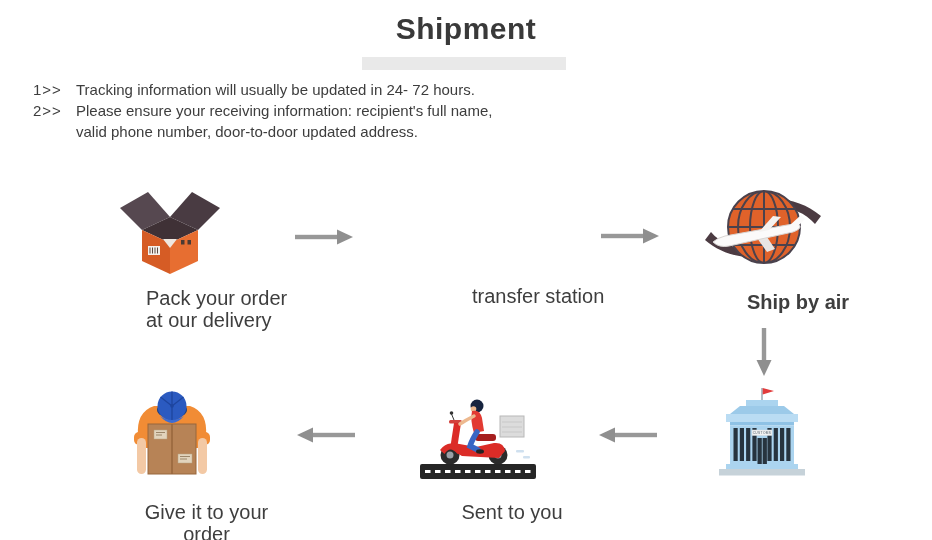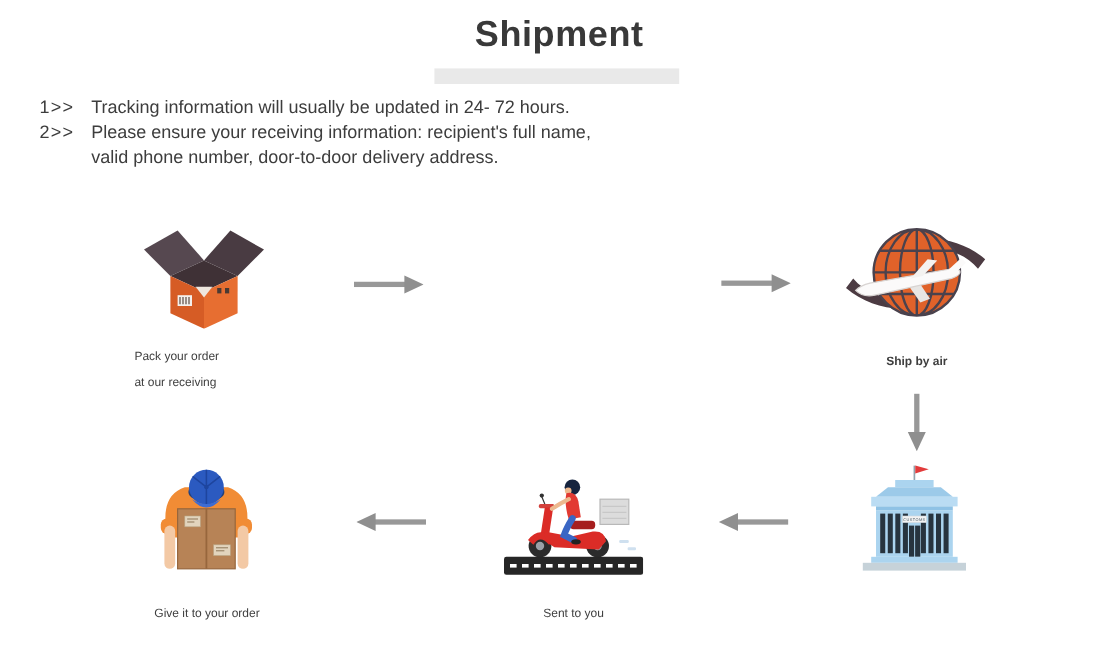--- a/index.html
+++ b/index.html
@@ -12,21 +12,21 @@
     font-size:30px;font-weight:700;color:#393939;z-index:2;letter-spacing:0.5px;
   }
   .title-underline{
     position:absolute;left:362px;top:57px;width:204px;height:13px;background:#e9e9e9;z-index:1;
   }
   .notes{position:absolute;left:33px;top:79px;width:600px;font-size:15px;color:#3d3d3d;}
   .note{display:flex;line-height:21px;}
   .note-marker{flex:0 0 32px;letter-spacing:1px;}
   .note-text span{display:block;margin-left:11px;}
   .abs{position:absolute;}
-  .step-label{font-size:10px;line-height:22px;color:#3e3e3e;}
+  .step-label{font-size:20px;line-height:22px;color:#3e3e3e;margin-left:34px;}
   .step-label span{display:block;}
   .ta-c{text-align:center;}
   svg{display:block;}
   .badge-text{font-weight:bold;}
 </style>
 </head>
 <body>
 
 <div class="page">
 
@@ -37,21 +37,21 @@
     <div class="note">
       <div class="note-marker">1&gt;&gt;</div>
       <div class="note-text">
         <span>Tracking information will usually be updated in 24- 72 hours.</span>
       </div>
     </div>
     <div class="note">
       <div class="note-marker">2&gt;&gt;</div>
       <div class="note-text">
         <span>Please ensure your receiving information: recipient's full name,</span>
-        <span>valid phone number, door-to-door delivery address.</span>
+        <span>valid phone number, door-to-door updated address.</span>
       </div>
     </div>
   </div>
 
   <div class="abs" style="left:118px;top:184px;">
     <svg width="104" height="90" viewBox="0 0 104 90">
       <polygon points="52,33 24,46 2,24 30,8" fill="#564850"></polygon>
       <polygon points="52,33 80,46 102,24 74,8" fill="#493b42"></polygon>
       <polygon points="24,46 52,33 80,46 52,59" fill="#3f3136"></polygon>
       <polygon points="24,46 52,59 52,90 24,77" fill="#d65c25"></polygon>
@@ -99,23 +99,24 @@
       </g>
       <polygon points="54,56 64,70 72,67 62,52" fill="#e8e6e4"></polygon>
       <path d="M10,60 Q14,56 22,54 L84,43 Q95,41 97,44 Q98,47 90,50 L26,64 Q16,66 10,60 Z" fill="#fbfafa" stroke="#d8d4d2" stroke-width="1"></path>
       <polygon points="56,50 70,34 78,35 66,48" fill="#f4f2f0"></polygon>
       <polygon points="86,44 98,33 102,37 93,46" fill="#fbfafa"></polygon>
     </svg>
   </div>
 
   <div class="abs step-label" style="left:112px;top:287px;width:150px;">
     <span>Pack your order</span>
-    <span>at our receiving</span>
+    <span>at our delivery</span>
   </div>
   <div class="abs step-label" style="left:438px;top:285px;width:140px;">
+    <span>transfer station</span>
   </div>
   <div class="abs step-label ta-c" style="left:704px;top:291px;width:120px;font-weight:bold;">
     <span>Ship by air</span>
   </div>
 
   <div class="abs" style="left:756px;top:328px;">
     <svg width="16" height="48" viewBox="0 0 16 48">
       <rect x="5.8" y="0" width="4.4" height="34" fill="#989898"></rect>
       <polygon points="0.5,32 15.5,32 8,48" fill="#8f8f8f"></polygon>
     </svg>

